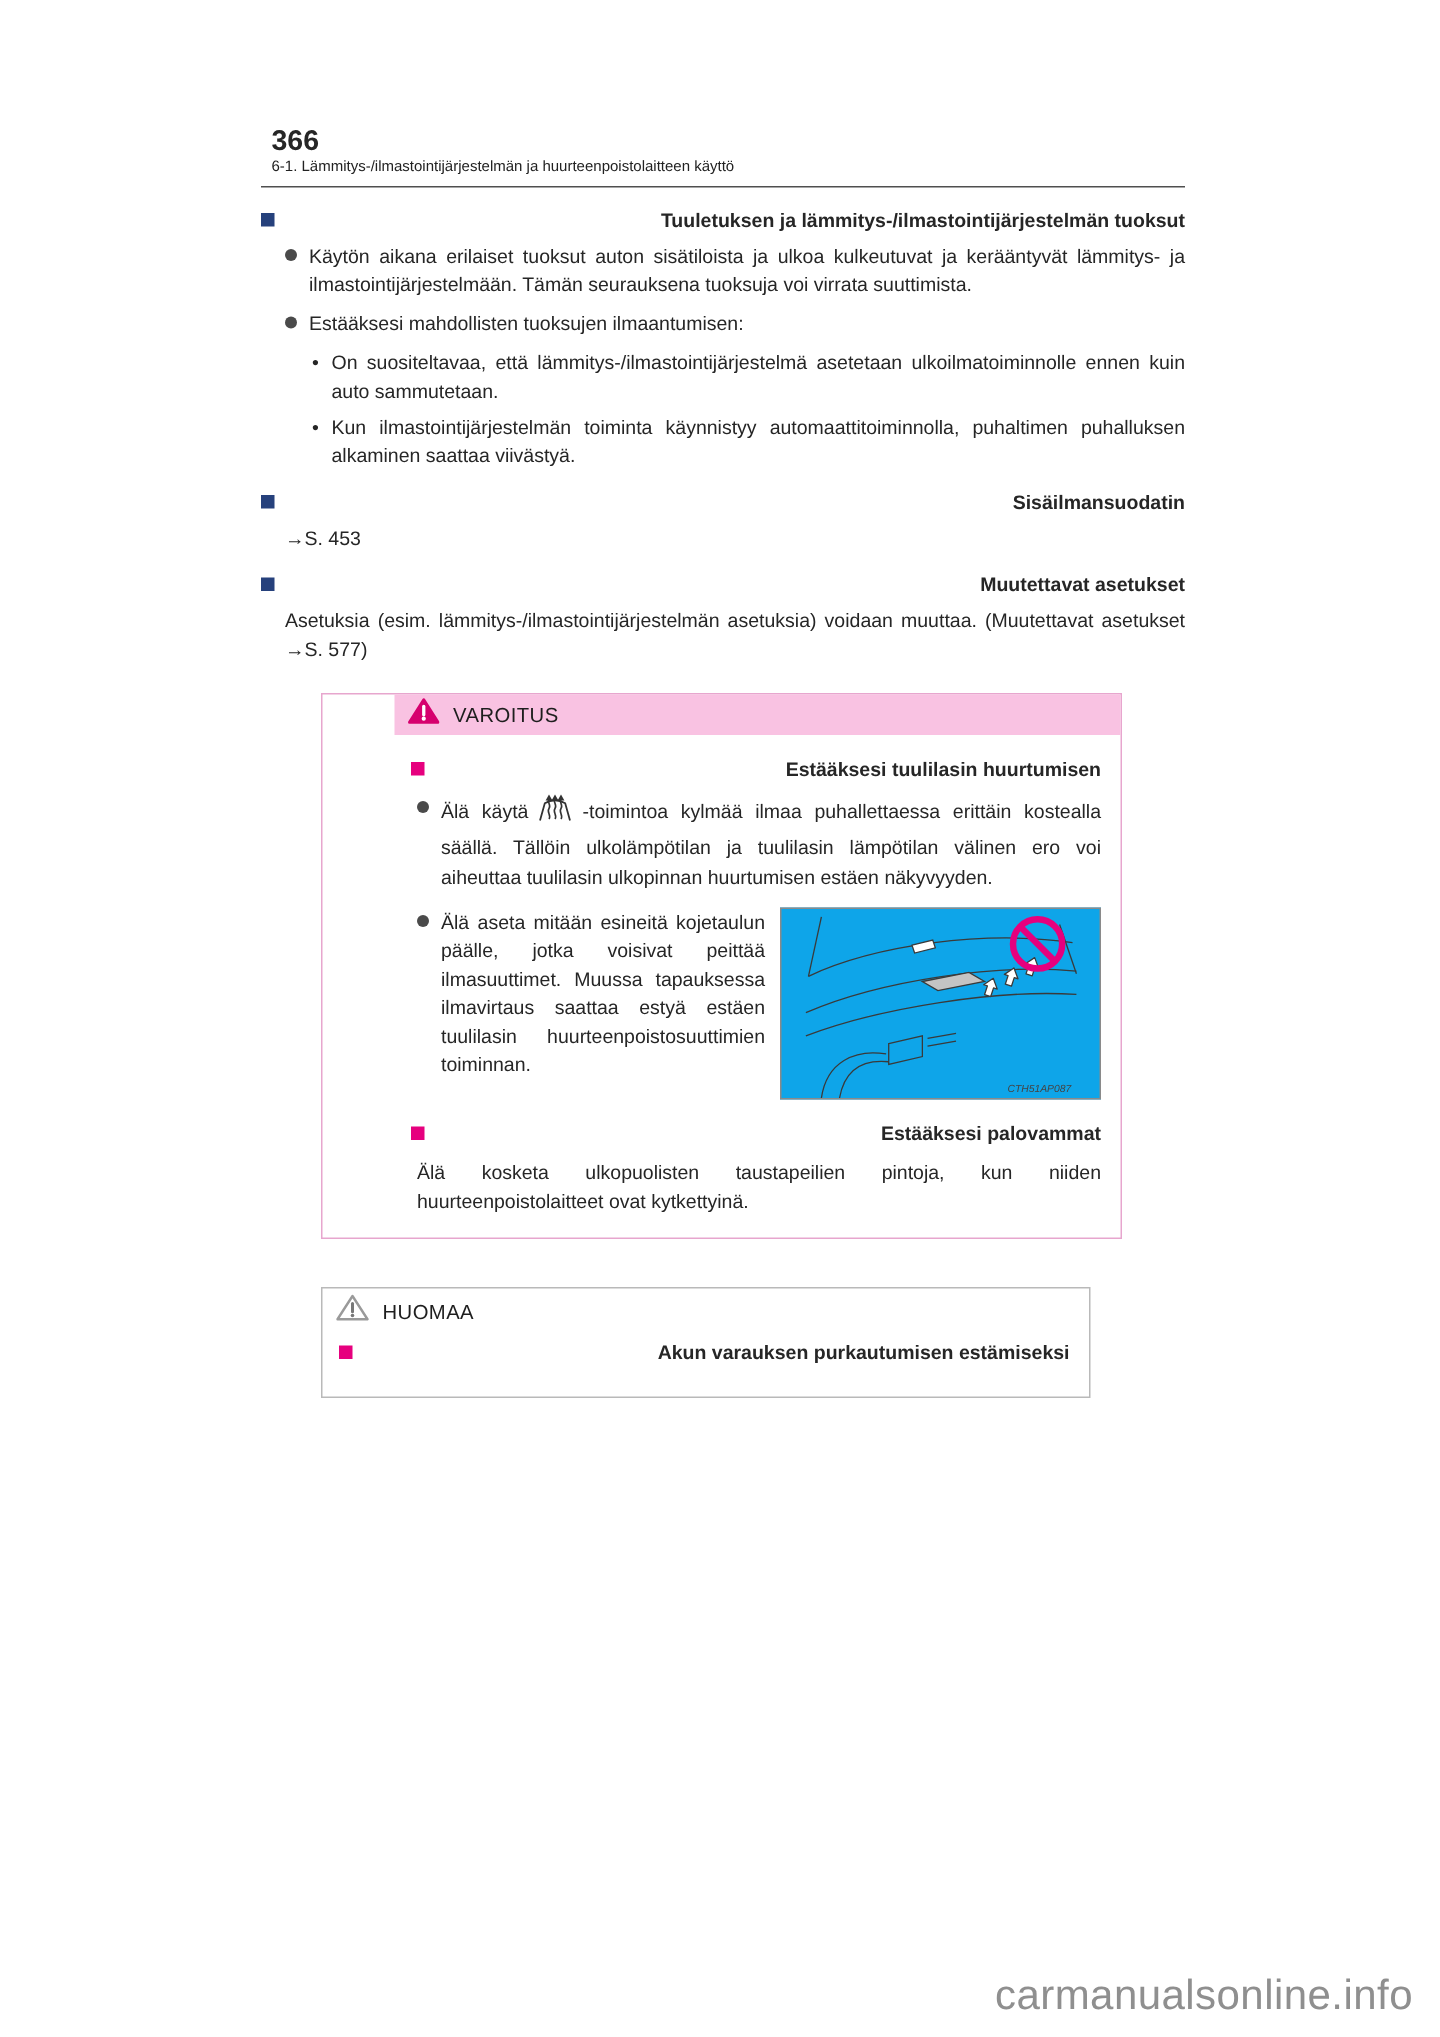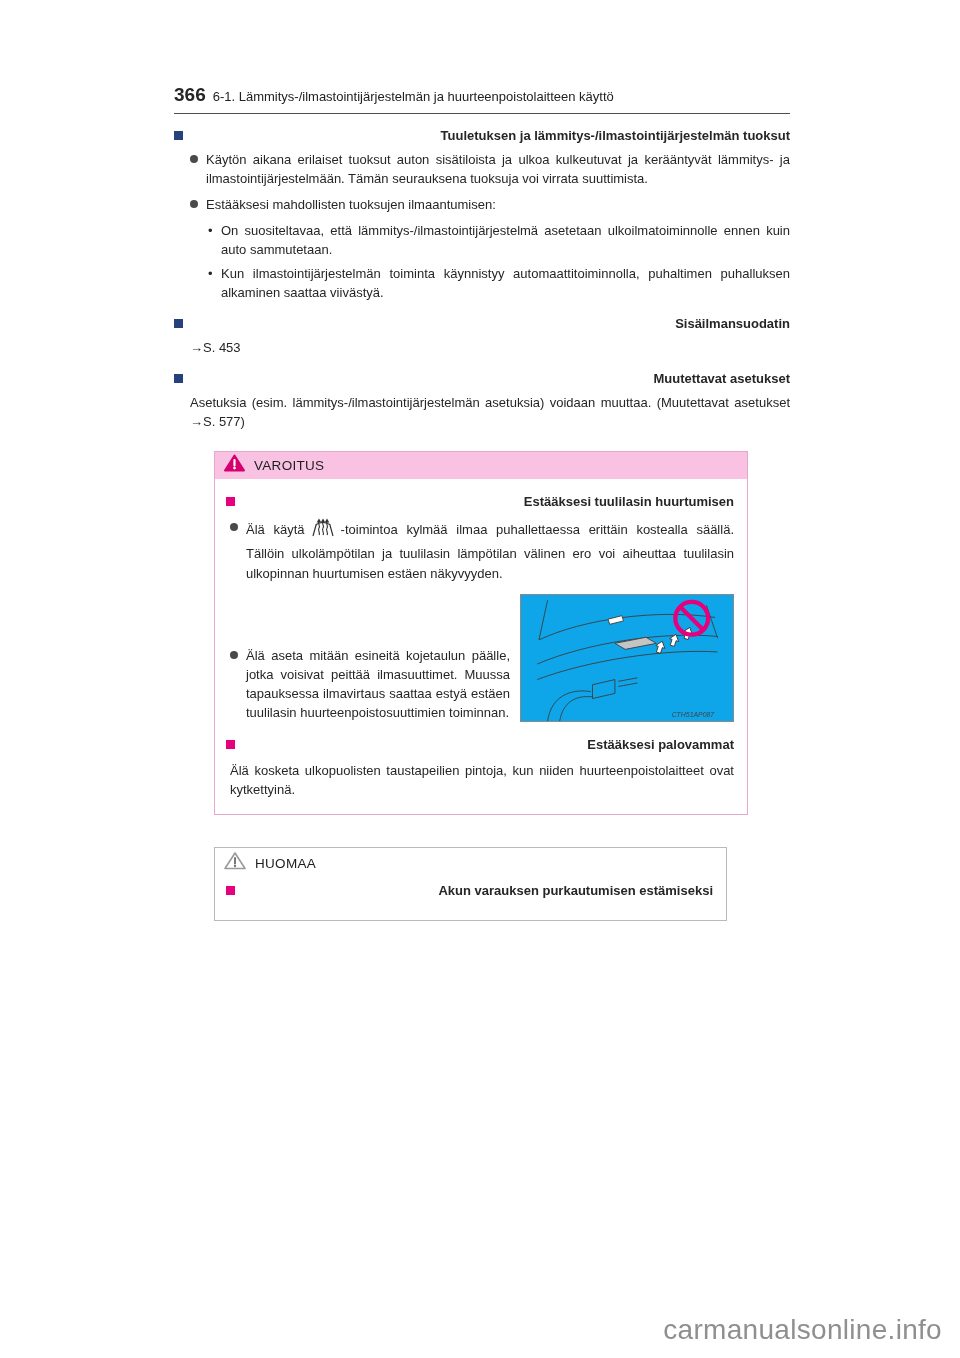--- a/index.html
+++ b/index.html
@@ -17,23 +17,24 @@
     position: absolute;
     left: 174px;
     top: 84px;
     width: 616px;
   }
   .page-header {
     display: flex;
     align-items: baseline;
     padding-bottom: 7px;
     border-bottom: 1px solid #4f4f4f;
+    flex-direction: column;
   }
   .page-number { font-size: 19px; font-weight: bold; }
-  .header-text { font-size: 13px; margin-left: 7px; color: #222; }
+  .header-text { font-size: 10px; margin-left: 7px; color: #222; }
 
   .body-text { font-size: 13px; line-height: 19px; }
 
   .sec-heading {
     display: flex;
     margin: 13px 0 6px 0;
     font-size: 13px;
     font-weight: bold;
     line-height: 17px;
     justify-content: space-between;
@@ -54,41 +55,42 @@
   .subbullet .txt { flex: 1; text-align: justify; }
 
   .ref-line { margin: 2px 0 4px 16px; }
   .para { margin: 2px 0 4px 16px; text-align: justify; }
 
   
   .warnbox {
     margin: 20px 0 0 40px;
     width: 534px;
     border: 1px solid #e7a6ce;
+    padding-left: 48px;
   }
   .warnbox-header {
     background: #f9c2e2;
     height: 27px;
     display: flex;
     align-items: center;
     padding-left: 9px;
   }
   .warn-title { font-size: 13.5px; margin-left: 9px; letter-spacing: 0.3px; color: #1e1e1e; }
   .warnbox-body { padding: 12px 13px 13px 11px; }
   .warnbox-body .sec-heading { margin: 2px 0 8px 0; }
   .warnbox-body .bullet { margin-left: 4px; }
 
   .defrost-icon {
     display: inline-block;
     vertical-align: -4px;
     margin: 0 5px;
   }
   .warn-bullet-fog .txt { line-height: 20px; }
 
-  .fig-row { display: flex; margin: 10px 0 2px 4px; align-items: flex-end; }
+  .fig-row { display: flex; margin: 10px 0 2px 4px; }
   .fig-row .txt-col { flex: 1; padding-right: 10px; text-align: justify; }
   .figure {
     flex: none;
     width: 214px;
     height: 128px;
     border: 1px solid #8a8a8a;
     background: #0ea5e9;
     font-style: italic;
   }
   .figure svg { display: block; width: 100%; height: 100%; }

